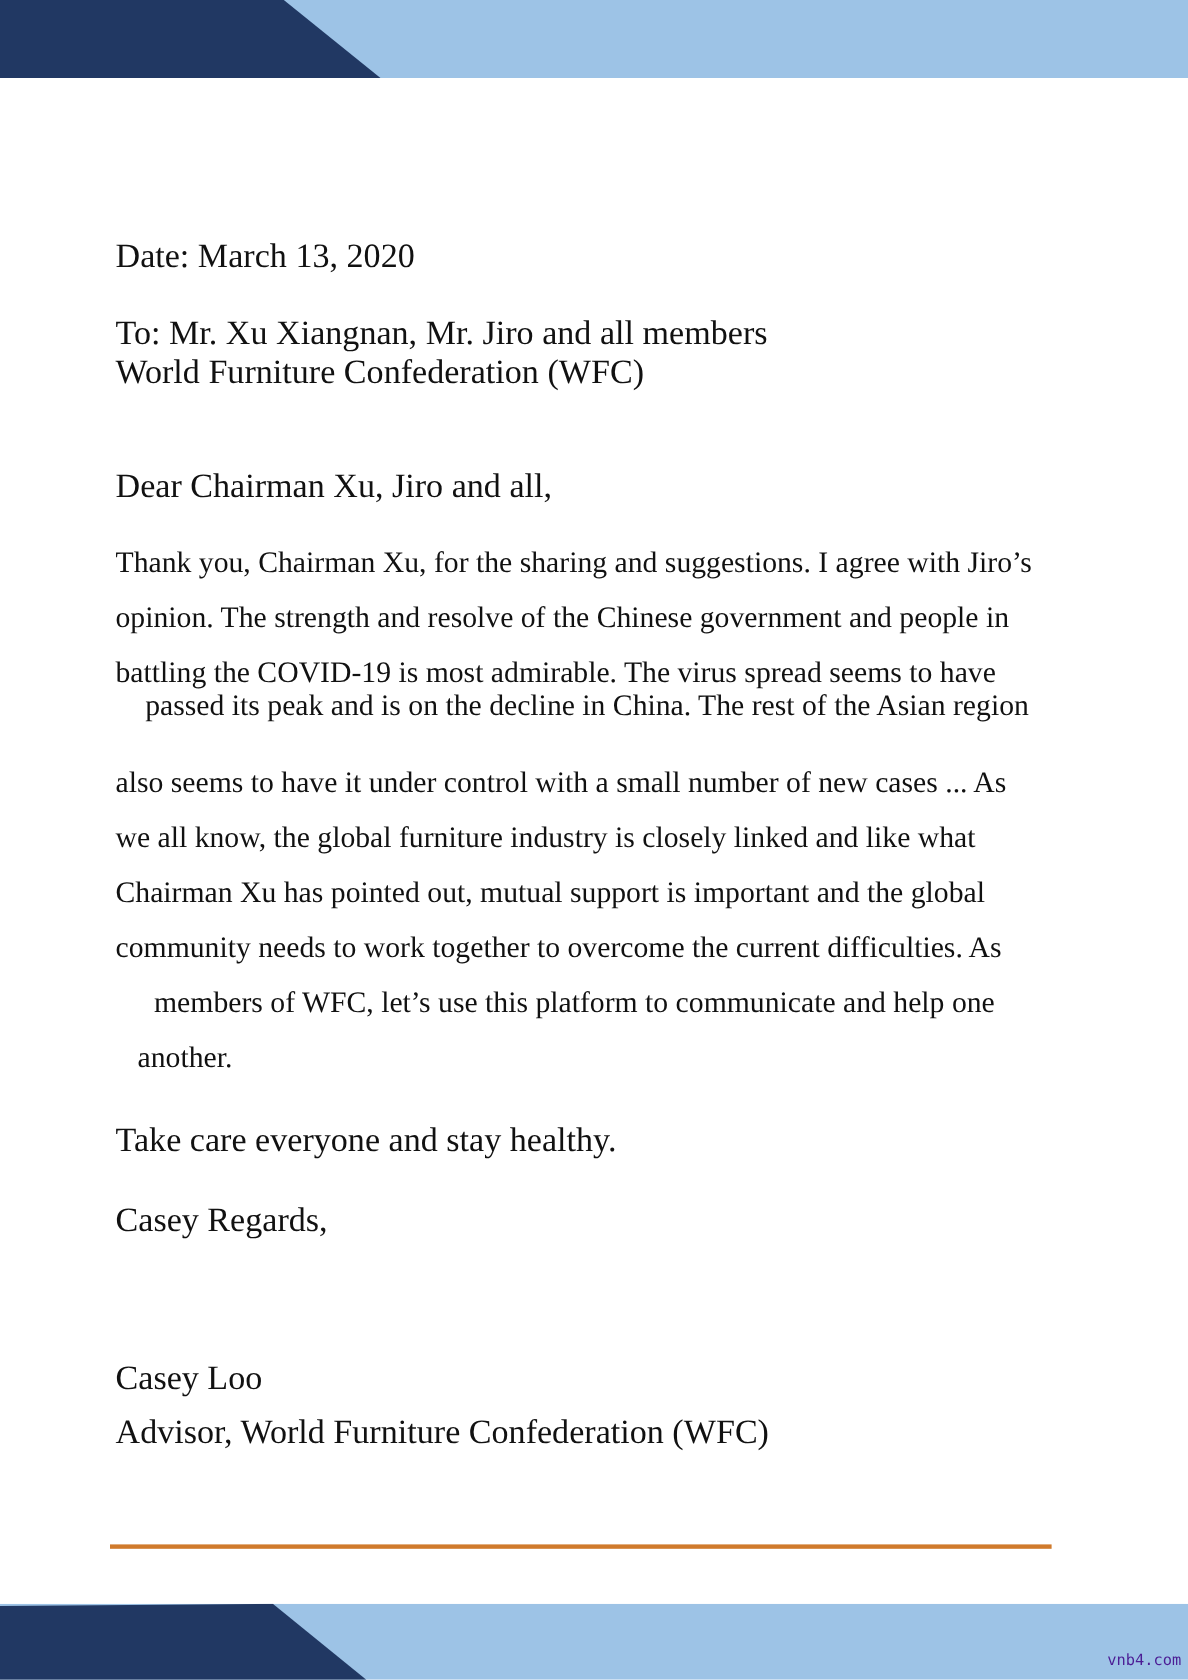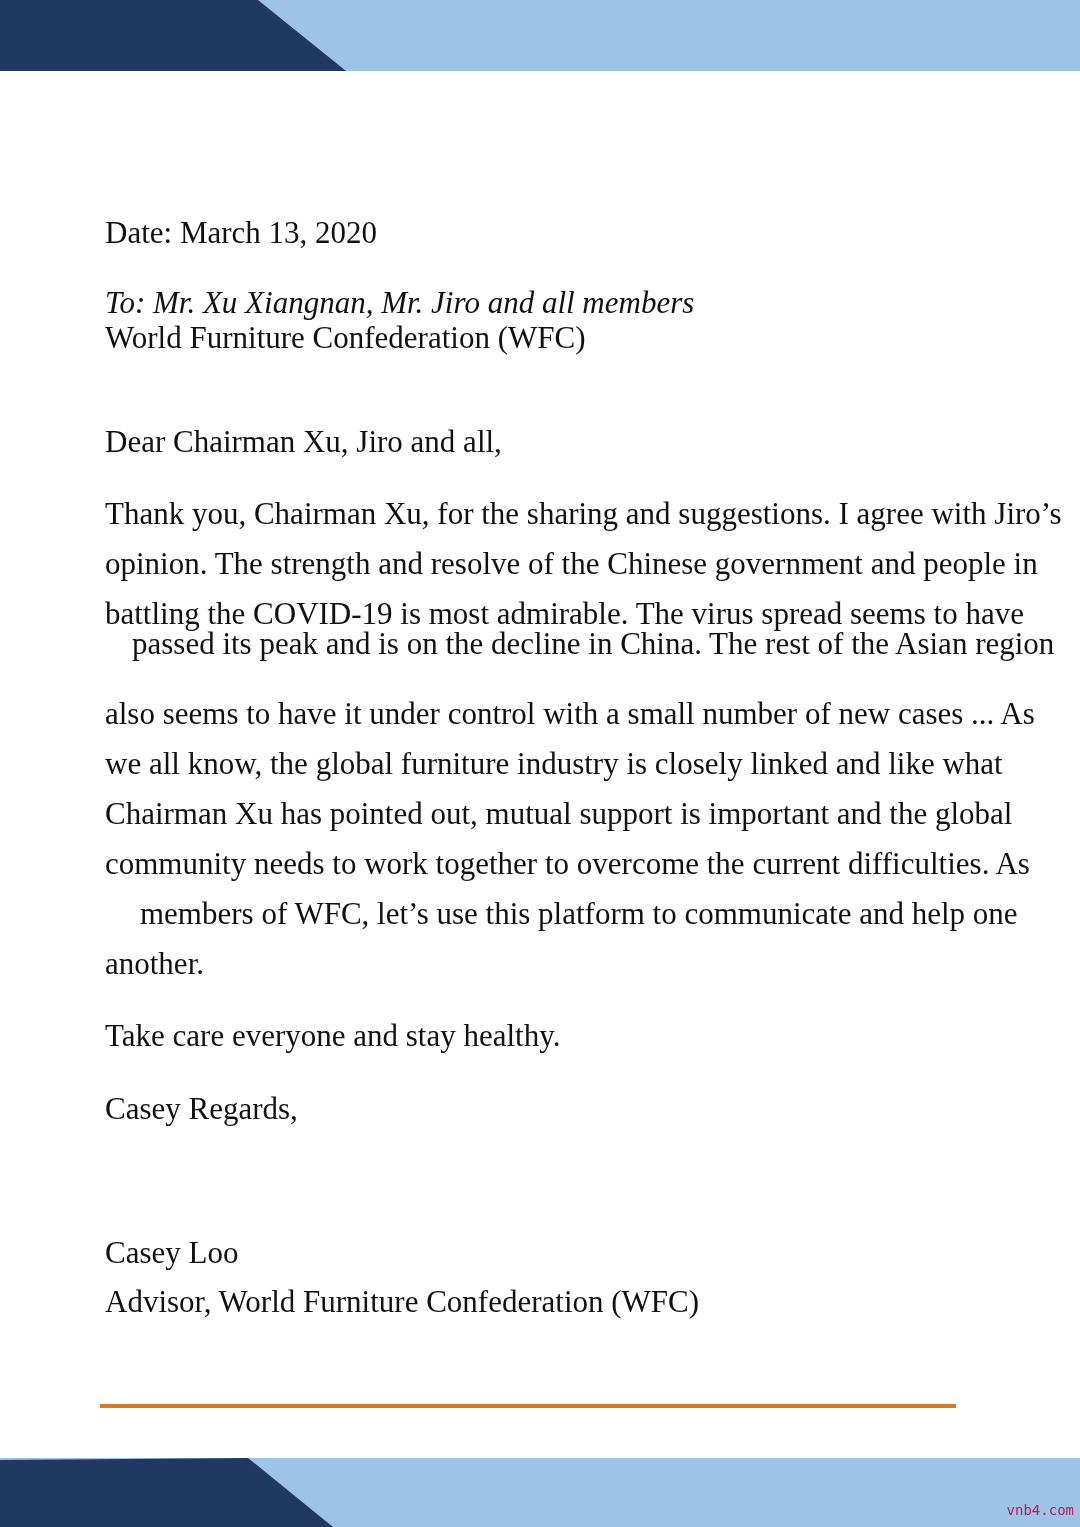--- a/index.html
+++ b/index.html
@@ -8,57 +8,57 @@
     background: #ffffff;
     font-family: "Liberation Serif", "DejaVu Serif", serif;
     color: #111111;
   }
   .band { position: absolute; left: 0; width: 1080px; }
   .band-top { top: 0; height: 71px; }
   .band-bottom { top: 1458px; height: 69px; }
   .band svg { display: block; }
 
   .line { position: absolute; left: 105px; font-size: 31px; white-space: nowrap; line-height: 1; }
-  .body-line { position: absolute; left: 105px; font-size: 31px; white-space: nowrap; line-height: 1; }
+  .body-line { position: absolute; left: 105px; font-size: 27px; white-space: nowrap; line-height: 1; }
 
   .rule {
     position: absolute; left: 100px; top: 1404px; width: 856px; height: 4px;
     background: #d07a2c;
   }
   .watermark {
     position: absolute; right: 6px; top: 1502px;
-    font-family: "DejaVu Sans Mono", monospace; font-size: 14px; color: #be185d;
+    font-family: "DejaVu Sans Mono", monospace; font-size: 14px; color: #4c1d95;
   }
 </style>
 </head>
 <body>
 
 <div class="band band-top">
   <svg width="1080" height="71" viewBox="0 0 1080 71">
     <rect x="0" y="0" width="1080" height="71" fill="#9dc3e6"></rect>
     <polygon points="0,0 258,0 346,71 0,71" fill="#213863"></polygon>
   </svg>
 </div>
 
 <div class="line" style="top:217px;">Date: March 13, 2020</div>
-<div class="line" style="top:287px;font-style:italic;">To: Mr. Xu Xiangnan, Mr. Jiro and all members</div>
+<div class="line" style="top:287px;">To: Mr. Xu Xiangnan, Mr. Jiro and all members</div>
 <div class="line" style="top:322px;">World Furniture Confederation (WFC)</div>
 <div class="line" style="top:426px;">Dear Chairman Xu, Jiro and all,</div>
 
 <div>
   <div class="body-line" style="top:498px;">Thank you, Chairman Xu, for the sharing and suggestions. I agree with Jiro’s</div>
   <div class="body-line" style="top:548px;">opinion. The strength and resolve of the Chinese government and people in</div>
   <div class="body-line" style="top:598px;">battling the COVID-19 is most admirable. The virus spread seems to have</div>
   <div class="body-line" style="top:628px;margin-left:27px;">passed its peak and is on the decline in China. The rest of the Asian region</div>
   <div class="body-line" style="top:698px;">also seems to have it under control with a small number of new cases ... As</div>
   <div class="body-line" style="top:748px;">we all know, the global furniture industry is closely linked and like what</div>
   <div class="body-line" style="top:798px;">Chairman Xu has pointed out, mutual support is important and the global</div>
   <div class="body-line" style="top:848px;">community needs to work together to overcome the current difficulties. As</div>
   <div class="body-line" style="top:898px;margin-left:35px;">members of WFC, let’s use this platform to communicate and help one</div>
-  <div class="body-line" style="top:948px;">another.</div>
+  <div class="body-line" style="top:948px;margin-left:20px;">another.</div>
 </div>
 
 <div class="line" style="top:1020px;">Take care everyone and stay healthy.</div>
 <div class="line" style="top:1093px;">Casey Regards,</div>
 <div class="line" style="top:1237px;">Casey Loo</div>
 <div class="line" style="top:1286px;">Advisor, World Furniture Confederation (WFC)</div>
 
 <div class="rule"></div>
 
 <div class="band band-bottom">

